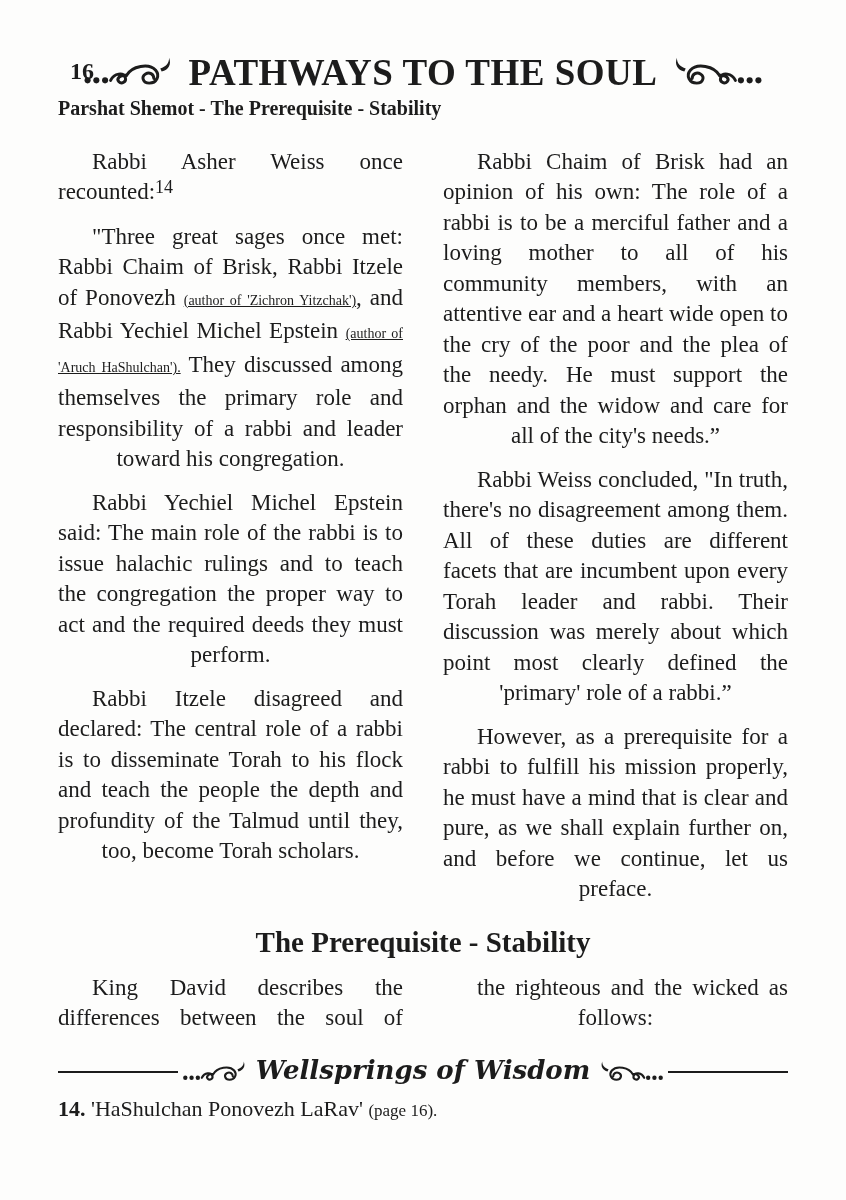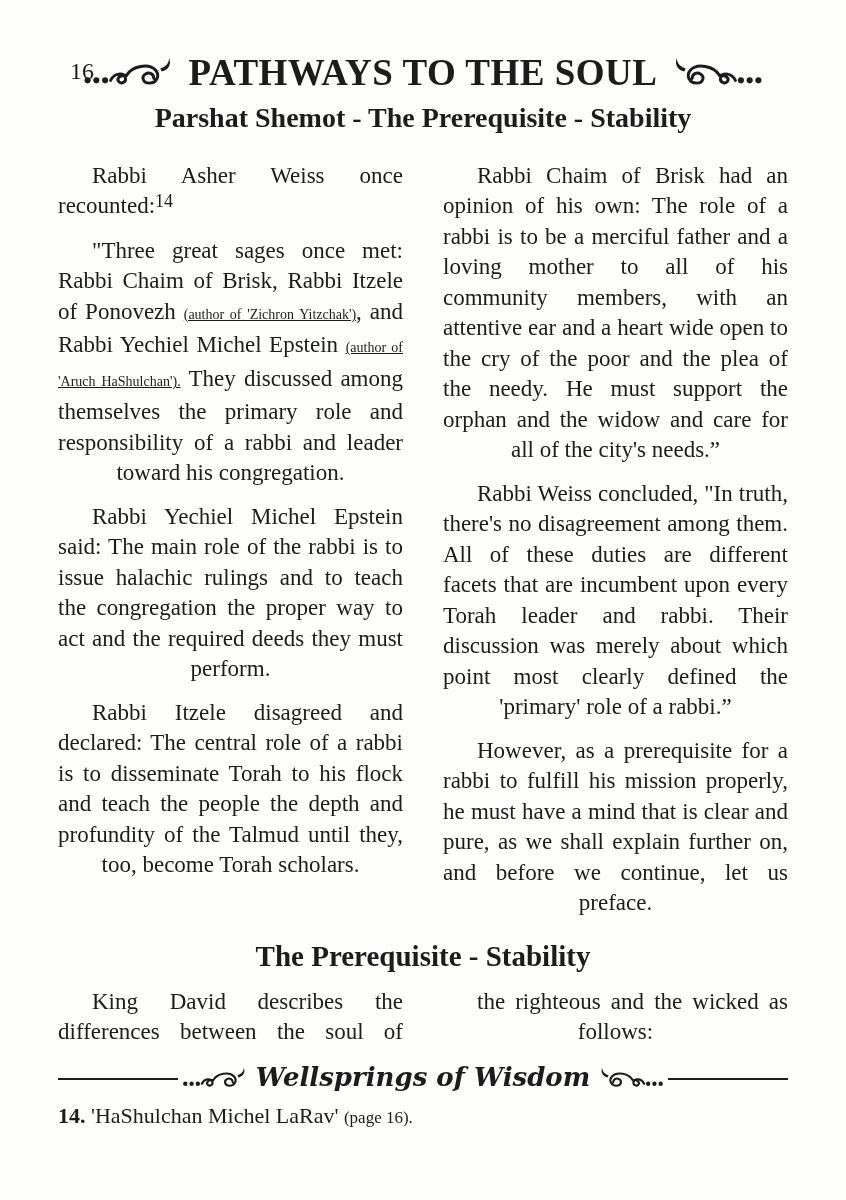--- a/index.html
+++ b/index.html
@@ -12,31 +12,31 @@
   }
   .page {
     width:846px; height:1200px;
     padding:50px 58px 0;
     display:flex; flex-direction:column;
   }
   
   .header-row { position:relative; display:flex; justify-content:center; align-items:center; gap:10px; }
   .page-number {
     position:absolute; left:12px; top:8px;
-    font-size:24px; font-weight:normal;
+    font-size:24px; font-weight:bold;
   }
   .book-title {
     margin:4px; font-size:37px; font-weight:bold; letter-spacing:0.5px;
     line-height:1.05; white-space:nowrap;
   }
   .flourish { width:92px; height:34px; color:var(--ink); flex:0 0 auto; }
   .flourish.small { width:66px; height:25px; }
   .flourish.mirror { transform:scaleX(-1); }
   .subtitle {
-    text-align:center; font-size:28px; font-weight:bold; margin-top:5px;
+    font-size:20px; font-weight:bold; 
   }
   
   .columns {
     display:grid; grid-template-columns:1fr 1fr; column-gap:40px;
     margin-top:27px;
   }
   .para {
     margin:0 0 13px; font-size:23px; line-height:30.5px;
     text-align:justify; text-indent:34px;
   }
@@ -132,18 +132,18 @@
           <use href="#flourish-def"></use>
         </svg>
       <span class="motto">Wellsprings of Wisdom</span>
       <svg class="flourish small mirror" viewBox="0 0 100 36">
           <use href="#flourish-def"></use>
         </svg>
       <span class="rule"></span>
     </div>
     <div class="footnote">
       <span class="footnote-number">14.</span>
-      <span class="footnote-source">'HaShulchan Michel LaRav'</span>
+      <span class="footnote-source">'HaShulchan Ponovezh LaRav'</span>
       <span class="footnote-page">(page 16).</span>
     </div>
   </div>
 
 </div>
 
 </body></html>

